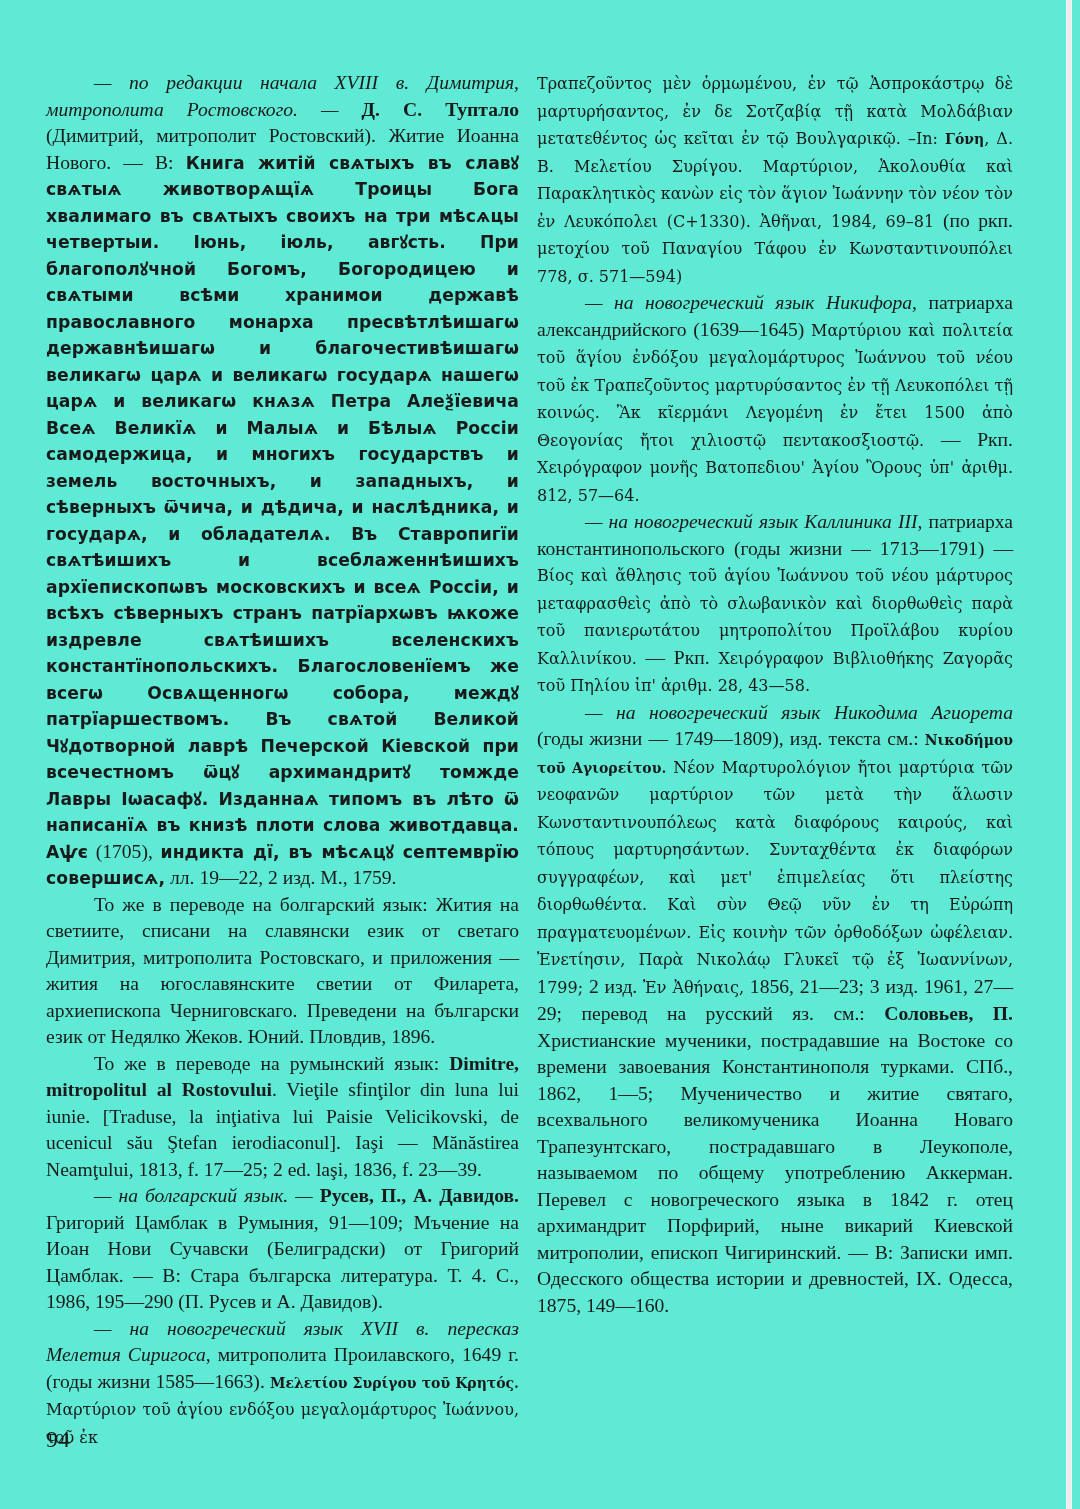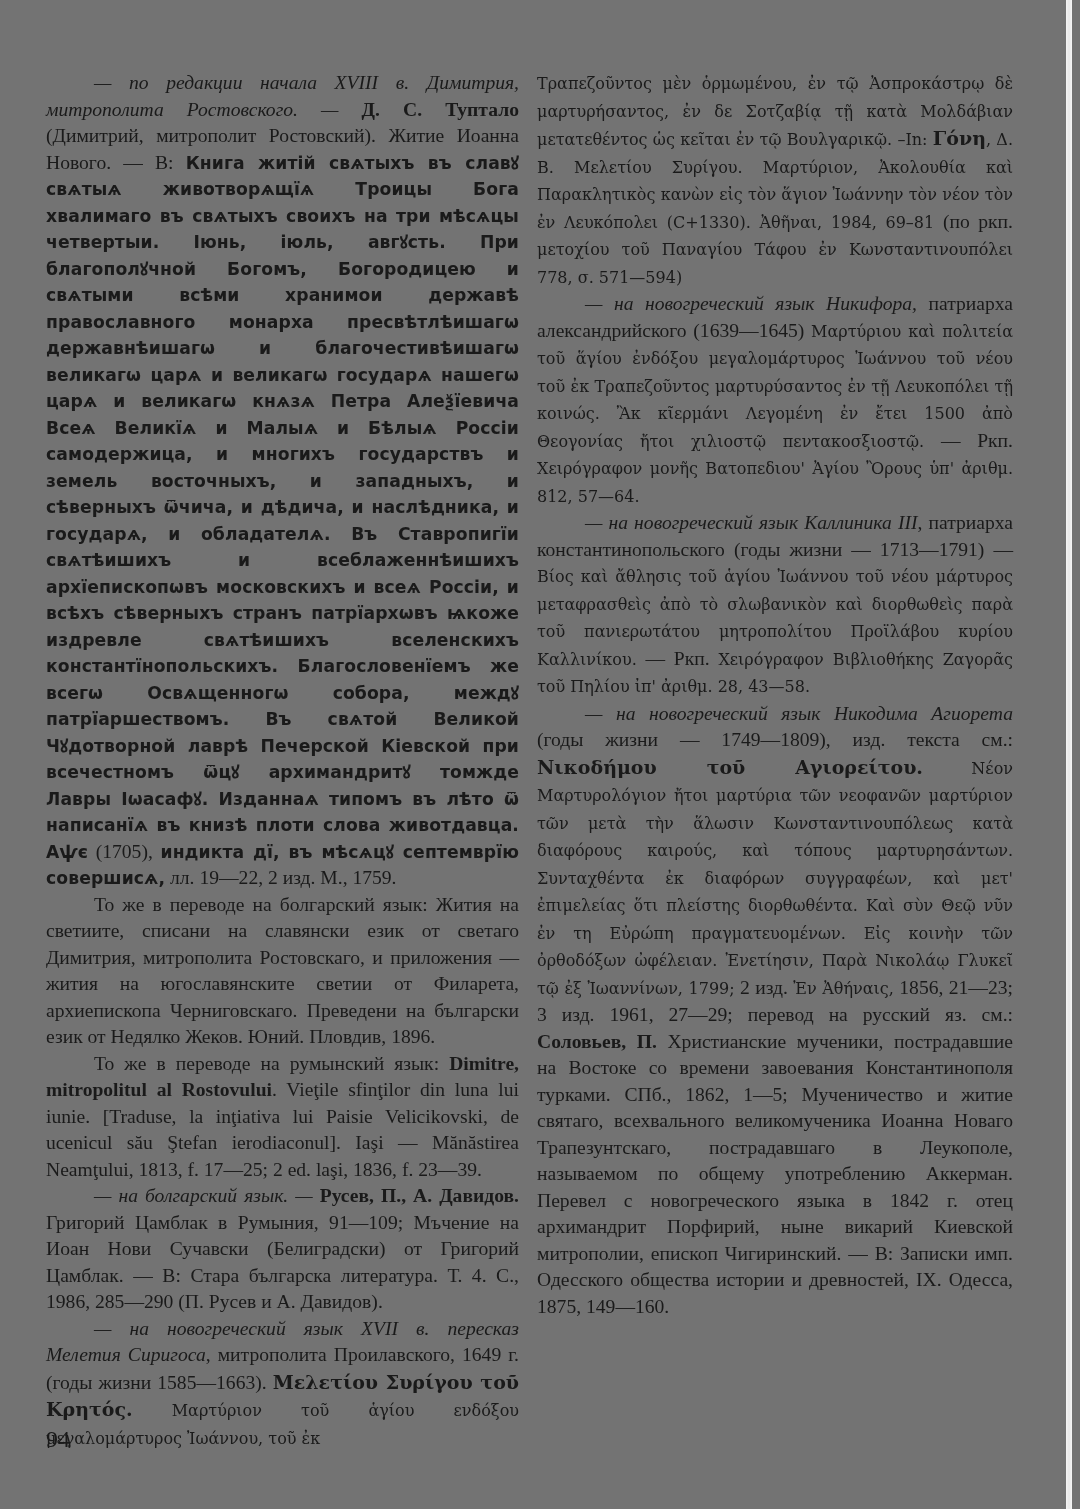--- a/index.html
+++ b/index.html
@@ -12,21 +12,21 @@
       height: 1509px;
       position: relative;
       overflow: hidden;
       color: #1a1a1a;
       font-family: "Liberation Serif", "DejaVu Serif", serif;
     }
     .page {
       position: absolute;
       left: 0; top: 0;
       width: 1080px; height: 1509px;
-      background: #737373;
+      background: #5eead4;
     }
     .gutter-edge {
       position: absolute;
       right: 8px;
       top: 0;
       width: 6px;
       height: 1509px;
       background: linear-gradient(to right, #f4f4f4, #e8e8e8, #f6f6f6);
     }
     .column {
@@ -64,21 +64,21 @@
       font-size: 17.2px;
       letter-spacing: 0.1px;
     }
     .greek {
       font-family: "DejaVu Serif", "Liberation Serif", serif;
       font-size: 16px;
     }
     .greek-bold {
       font-family: "DejaVu Serif", "Liberation Serif", serif;
       font-weight: bold;
-      font-size: 19px;
+      font-size: 14px;
     }
     .section-heading {
       font-style: italic;
       margin-top: 6px;
     }
     .page-number {
       position: absolute;
       left: 46px;
       top: 1402px;
       font-size: 24px;
@@ -101,21 +101,21 @@
     <p class="para indent">
       <span>То же в переводе на болгарский язык: Жития на светиите, списани на славянски език от светаго Димитрия, митрополита Ростовскаго, и приложения — жития на югославянските светии от Филарета, архиепископа Черниговскаго. Преведени на български език от Недялко Жеков. Юний. Пловдив, 1896.</span>
     </p>
 
     <p class="para indent">
       <span>То же в переводе на румынский язык: </span><span class="b">Dimitre, mitropolitul al Rostovului</span><span>. Vieţile sfinţilor din luna lui iunie. [Traduse, la inţiativa lui Paisie Velicikovski, de ucenicul său Ştefan ierodiaconul]. Iaşi — Mănăstirea Neamţului, 1813, f. 17—25; 2 ed. laşi, 1836, f. 23—39.</span>
     </p>
 
 
     <p class="para indent">
-      <span class="it">— на болгарский язык. —</span><span class="b"> Русев, П., А. Давидов.</span><span> Григорий Цамблак в Румыния, 91—109; Мъчение на Иоан Нови Сучавски (Белиградски) от Григорий Цамблак. — В: Стара българска литература. Т. 4. С., 1986, 285—290 (П. Русев и А. Давидов).</span>
+      <span class="it">— на болгарский язык. —</span><span class="b"> Русев, П., А. Давидов.</span><span> Григорий Цамблак в Румыния, 91—109; Мъчение на Иоан Нови Сучавски (Белиградски) от Григорий Цамблак. — В: Стара българска литература. Т. 4. С., 1986, 195—290 (П. Русев и А. Давидов).</span>
     </p>
 
     <p class="para indent">
       <span class="it">— на новогреческий язык XVII в. пересказ Мелетия Сиригоса</span><span>, митрополита Проилавского, 1649 г. (годы жизни 1585—1663). </span><span class="greek-bold">Μελετίου Συρίγου τοῦ Κρητός.</span><span class="greek"> Μαρτύριον τοῦ ἁγίου ενδόξου μεγαλομάρτυρος Ἰωάννου, τοῦ ἐκ</span>
     </p>
   </div>
 
   <div class="column col-right">
 
     <p class="para">

